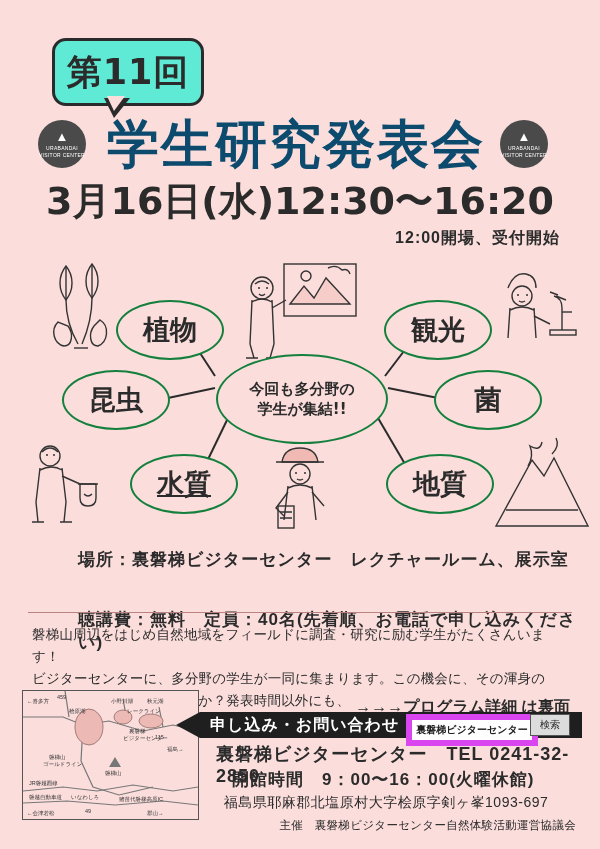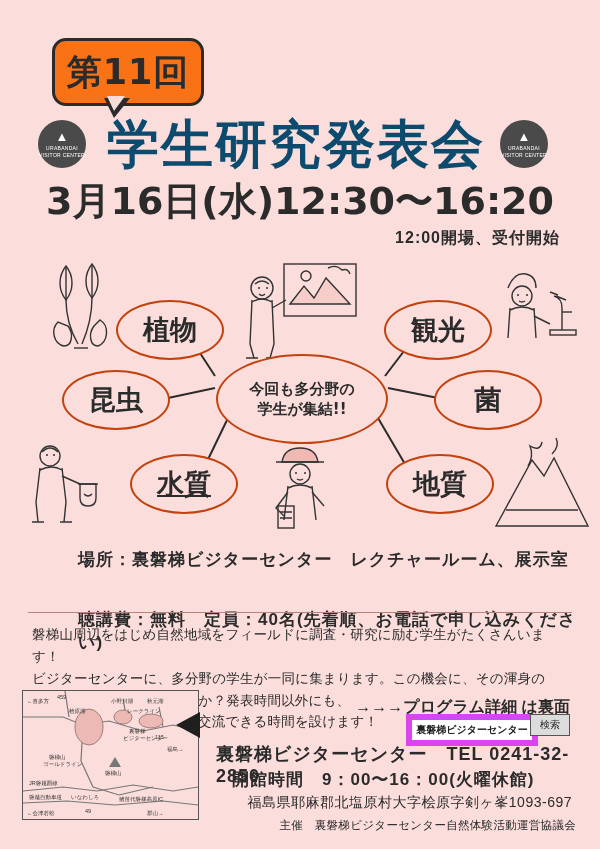--- a/index.html
+++ b/index.html
@@ -9,21 +9,21 @@
     font-family:"Liberation Sans", sans-serif;
     color:#2b2b2b;
     overflow:hidden;
     position:relative;
   }
   .page{position:relative;width:600px;height:849px;}
 
   
   .edition-badge{
     position:absolute;left:52px;top:38px;width:146px;height:62px;
-    border:3px solid #2b2b2b;border-radius:14px;background:#f97316;
+    border:3px solid #2b2b2b;border-radius:14px;background:#5eead4;
     display:flex;align-items:center;justify-content:center;
     font-size:35px;font-weight:bold;letter-spacing:1px;
     font-family:"DejaVu Sans", sans-serif;
   }
   .badge-tail{
     position:absolute;left:104px;top:98px;width:0;height:0;
     border-left:10px solid transparent;border-right:16px solid transparent;
     border-top:20px solid #2b2b2b;
   }
   .badge-tail:after{
@@ -53,21 +53,21 @@
     font-family:"DejaVu Sans", sans-serif;
   }
   .open-line{
     position:absolute;right:40px;top:228px;
     font-size:16px;font-weight:bold;letter-spacing:1px;
   }
 
   
   .map{position:absolute;left:0;top:258px;width:600px;height:275px;}
   .bubble{
-    position:absolute;border:2px solid #c2410c;border-radius:50%;
+    position:absolute;border:2px solid #15803d;border-radius:50%;
     background:#fbdedc;display:flex;align-items:center;justify-content:center;
     font-weight:bold;font-family:"DejaVu Sans", sans-serif;
     text-align:center;
   }
   .b-topic{width:104px;height:56px;font-size:27px;}
   .b-center{
     width:168px;height:86px;font-size:15px;line-height:1.35;
     letter-spacing:0px;
   }
   .b-center span{display:block;}
@@ -124,21 +124,21 @@
     background:#dcdcdc;border:1px solid #555;color:#222;font-size:10px;
     display:flex;align-items:center;justify-content:center;
   }
   .c-line1{
     position:absolute;left:216px;top:742px;font-size:18px;font-weight:bold;letter-spacing:1px;
   }
   .c-line2{
     position:absolute;left:232px;top:768px;font-size:17px;font-weight:bold;letter-spacing:1px;
   }
   .c-line3{
-    position:absolute;left:200px;top:794px;width:372px;text-align:right;
+    position:absolute;left:200px;top:794px;width:372px;text-align:center;
     font-size:14px;letter-spacing:.5px;
   }
   .host{
     position:absolute;right:24px;top:818px;font-size:11.5px;letter-spacing:.3px;
   }
 
   
   .doodle{position:absolute;}
   .doodle svg{display:block;}
 </style>
@@ -340,20 +340,21 @@
         <text x="6" y="108">磐越自動車道</text>
         <text x="96" y="110">猪苗代磐梯高原IC</text>
         <text x="62" y="122">49</text>
         <text x="4" y="124">←会津若松</text>
         <text x="124" y="124">郡山→</text>
       </g>
     </svg>
   </div>
 
   <div class="banner-arrow"></div>
+  <div class="banner">申し込み・お問い合わせ</div>
   <div class="searchbox">裏磐梯ビジターセンター</div>
   <div class="searchbtn">検索</div>
 
   <div class="c-line1">裏磐梯ビジターセンター　TEL 0241-32-2850</div>
   <div class="c-line2">開館時間　9：00〜16：00(火曜休館)</div>
   <div class="c-line3">福島県耶麻郡北塩原村大字桧原字剣ヶ峯1093-697</div>
   <div class="host">主催　裏磐梯ビジターセンター自然体験活動運営協議会</div>
 
 </div>
 

